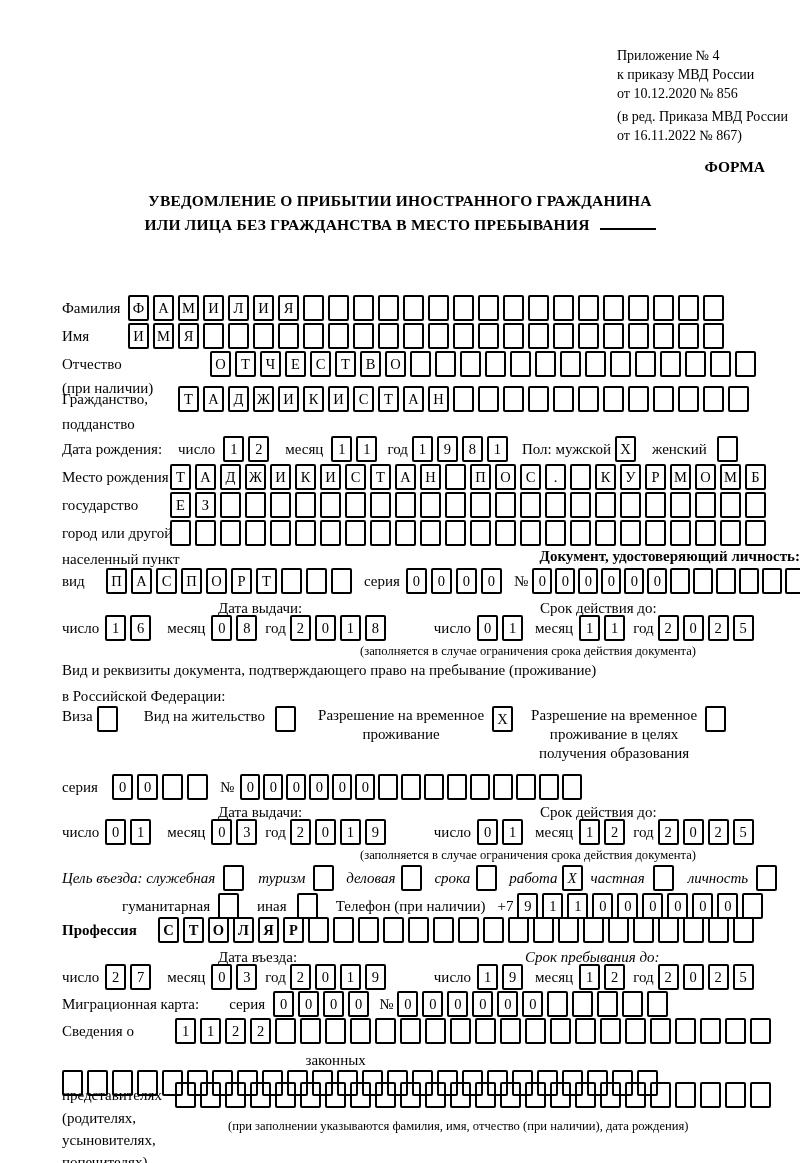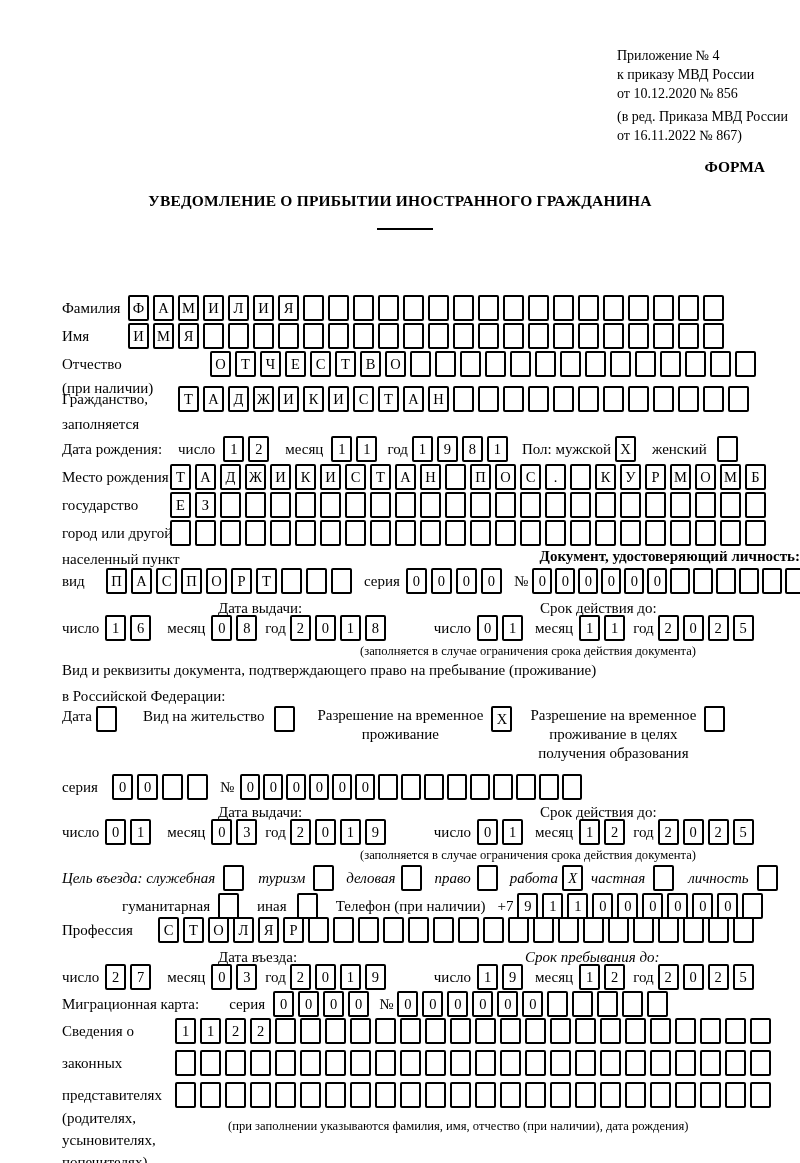--- a/index.html
+++ b/index.html
@@ -30,21 +30,21 @@
   <div class="hdr-note">
     <div>Приложение № 4</div>
     <div>к приказу МВД России</div>
     <div>от 10.12.2020 № 856</div>
     <div class="amend">(в ред. Приказа МВД России</div>
     <div>от 16.11.2022 № 867)</div>
   </div>
   <div class="forma">ФОРМА</div>
   <div class="t1">УВЕДОМЛЕНИЕ О ПРИБЫТИИ ИНОСТРАННОГО ГРАЖДАНИНА</div>
   <div class="t2">
-    <span class="blank-line"></span>
+    <span>ИЛИ ЛИЦА БЕЗ ГРАЖДАНСТВА В МЕСТО ПРЕБЫВАНИЯ</span><span class="blank-line"></span>
   </div>
   <div id="form-lines">
       <div class="fline" style="left: 62px; top: 283px;">
         <span class="lbl" style="width: 66px; flex: 0 0 auto;">Фамилия</span>
         <span class="cells">
           <span class="cell">Ф</span>
           <span class="cell">А</span>
           <span class="cell">М</span>
           <span class="cell">И</span>
           <span class="cell">Л</span>
@@ -150,21 +150,21 @@
           <span class="cell"></span>
           <span class="cell"></span>
           <span class="cell"></span>
           <span class="cell"></span>
           <span class="cell"></span>
           <span class="cell"></span>
           <span class="cell"></span>
         </span>
       </div>
       <div class="fline" style="left: 62px; top: 402px;">
-        <span class="lbl">заполняется</span>
+        <span class="lbl">подданство</span>
       </div>
       <div class="fline" style="left: 62px; top: 424px;">
         <span class="lbl">Дата рождения:</span>
         <span class="lbl" style="margin-left: 16px;">число</span>
         <span class="cells" style="margin-left: 8px;">
           <span class="cell">1</span>
           <span class="cell">2</span>
         </span>
         <span class="lbl" style="margin-left: 12px;">месяц</span>
         <span class="cells" style="margin-left: 8px;">
@@ -358,21 +358,21 @@
       <div class="fline" style="left: 360px; top: 629px;">
         <span class="lbl sm">(заполняется в случае ограничения срока действия документа)</span>
       </div>
       <div class="fline" style="left: 62px; top: 648px;">
         <span class="lbl">Вид и реквизиты документа, подтверждающего право на пребывание (проживание)</span>
       </div>
       <div class="fline" style="left: 62px; top: 674px;">
         <span class="lbl">в Российской Федерации:</span>
       </div>
       <div class="fline top" style="left: 62px; top: 694px;">
-        <span class="lbl">Дата</span>
+        <span class="lbl">Виза</span>
         <span class="cell cb" style="margin-left: 4px;"></span>
         <span class="lbl" style="margin-left: 22px;">Вид на жительство</span>
         <span class="cell cb" style="margin-left: 10px;"></span>
         <span class="stack" style="margin-left: 18px;">
           <span>Разрешение на временное</span>
           <span>проживание</span>
         </span>
         <span class="cell cb" style="margin-left: 8px;">X</span>
         <span class="stack" style="margin-left: 14px;">
           <span>Разрешение на временное</span>
@@ -453,21 +453,21 @@
       <div class="fline" style="left: 360px; top: 833px;">
         <span class="lbl sm">(заполняется в случае ограничения срока действия документа)</span>
       </div>
       <div class="fline" style="left: 62px; top: 853px; font-style: italic;">
         <span class="lbl">Цель въезда: служебная</span>
         <span class="cell cb" style="margin-left: 8px;"></span>
         <span class="lbl" style="margin-left: 10px;">туризм</span>
         <span class="cell cb" style="margin-left: 8px;"></span>
         <span class="lbl" style="margin-left: 8px;">деловая</span>
         <span class="cell cb" style="margin-left: 6px;"></span>
-        <span class="lbl" style="margin-left: 8px;">право</span>
+        <span class="lbl" style="margin-left: 8px;">срока</span>
         <span class="cell cb" style="margin-left: 6px;"></span>
         <span class="lbl" style="margin-left: 8px;">работа</span>
         <span class="cell cb" style="margin-left: 4px;">X</span>
         <span class="lbl" style="margin-left: 4px;">частная</span>
         <span class="cell cb" style="margin-left: 8px;"></span>
         <span class="lbl" style="margin-left: 10px;">личность</span>
         <span class="cell cb" style="margin-left: 8px;"></span>
       </div>
       <div class="fline" style="left: 62px; top: 881px;">
         <span class="lbl" style="margin-left: 60px;">гуманитарная</span>
@@ -482,21 +482,21 @@
           <span class="cell">1</span>
           <span class="cell">0</span>
           <span class="cell">0</span>
           <span class="cell">0</span>
           <span class="cell">0</span>
           <span class="cell">0</span>
           <span class="cell">0</span>
           <span class="cell"></span>
         </span>
       </div>
-      <div class="fline" style="left: 62px; top: 905px;">
+      <div class="fline" style="left: 62px; top: 905px; font-weight: bold;">
         <span class="lbl" style="width: 96px; flex: 0 0 auto;">Профессия</span>
         <span class="cells">
           <span class="cell">С</span>
           <span class="cell">Т</span>
           <span class="cell">О</span>
           <span class="cell">Л</span>
           <span class="cell">Я</span>
           <span class="cell">Р</span>
           <span class="cell"></span>
           <span class="cell"></span>
@@ -606,21 +606,21 @@
           <span class="cell"></span>
           <span class="cell"></span>
           <span class="cell"></span>
           <span class="cell"></span>
           <span class="cell"></span>
           <span class="cell"></span>
           <span class="cell"></span>
           <span class="cell"></span>
         </span>
       </div>
-      <div class="fline" style="left: 62px; top: 1038px;">
+      <div class="fline" style="left: 62px; top: 1038px; flex-direction: column;">
         <span class="lbl" style="width: 113px; flex: 0 0 auto;">законных</span>
         <span class="cells">
           <span class="cell"></span>
           <span class="cell"></span>
           <span class="cell"></span>
           <span class="cell"></span>
           <span class="cell"></span>
           <span class="cell"></span>
           <span class="cell"></span>
           <span class="cell"></span>

